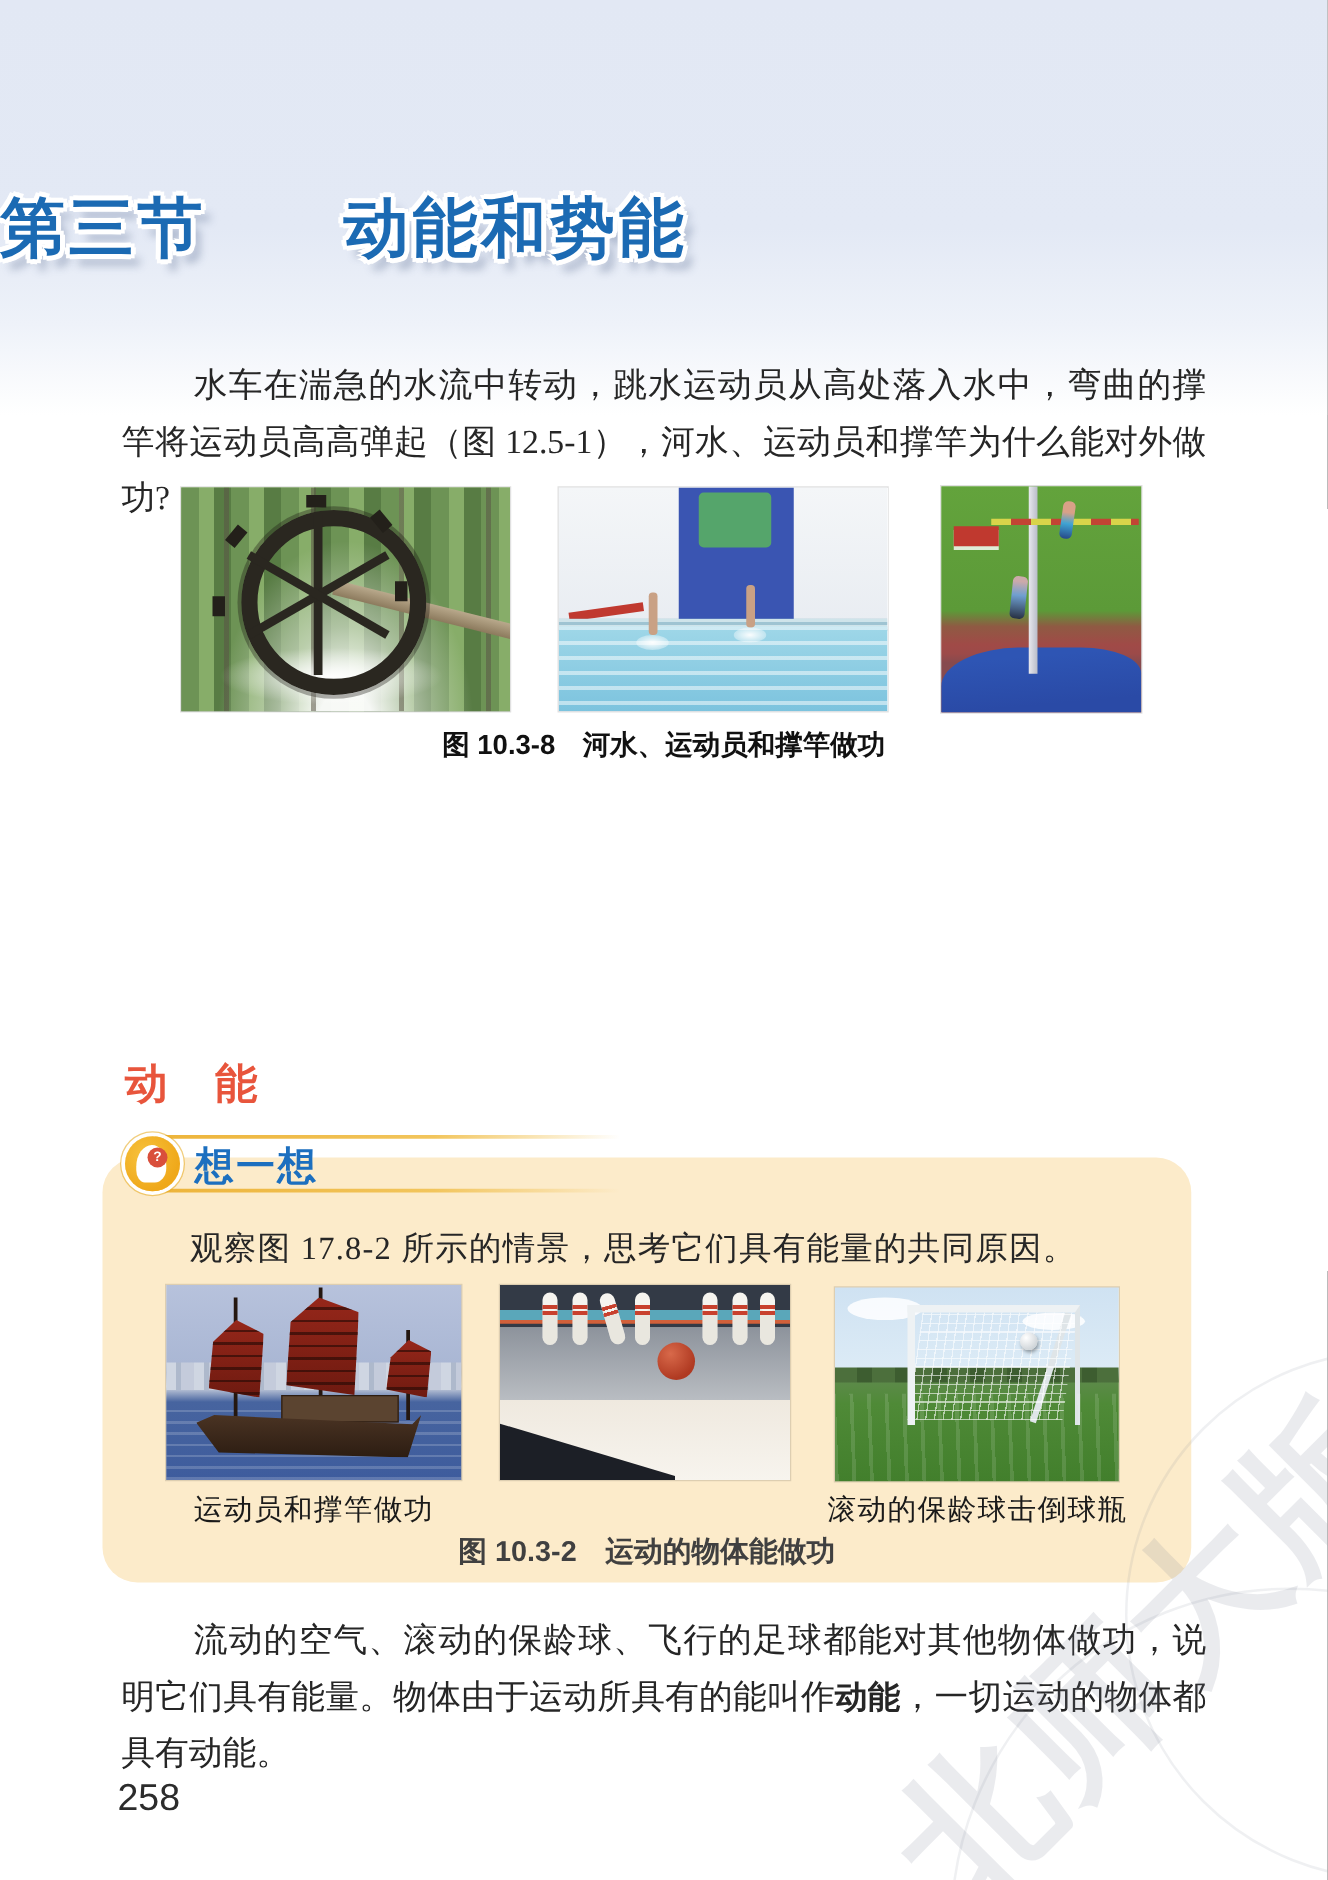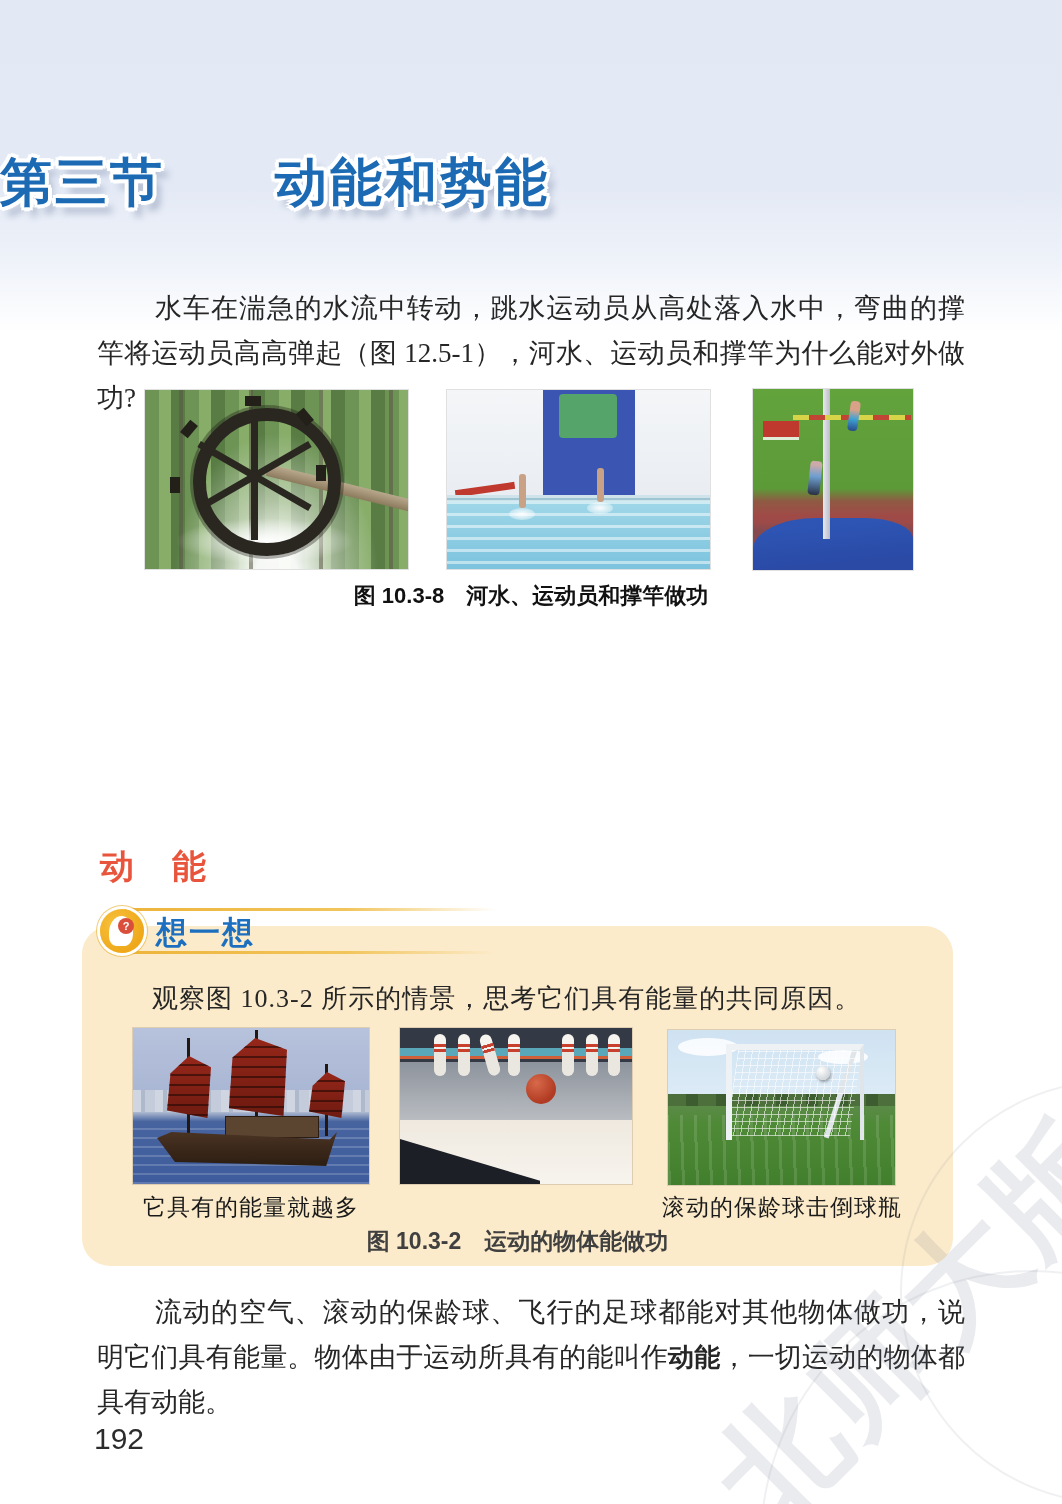--- a/index.html
+++ b/index.html
@@ -241,21 +241,21 @@
   <div class="section-h">动　能</div>
 
   <div class="think-box"></div>
   <div class="gold-line" id="gl-top"></div>
   <div class="gold-line" id="gl-bot"></div>
   <div class="think-icon">
     <div class="head-shape"></div>
     <div class="q-badge">?</div>
   </div>
   <div class="think-label">想一想</div>
-  <p class="think-prompt">观察图 10.3-2 所示的情景，思考它们具有能量的共同原因。</p>
+  <p class="think-prompt">观察图 17.8-2 所示的情景，思考它们具有能量的共同原因。</p>
 
   <div class="photo" id="ph-ship">
     <div class="skyline"></div>
     <div class="sea-glints"></div>
     <div class="mast" style="left:54px;top:10px;height:96px"></div>
     <div class="mast" style="left:122px;top:2px;height:104px"></div>
     <div class="mast" style="left:192px;top:36px;height:72px"></div>
     <div class="sail s1">
         <div class="sail-lines"></div>
       </div>
@@ -289,25 +289,25 @@
     <div class="cloud" style="left:10px;top:8px;width:60px;height:18px"></div>
     <div class="cloud" style="left:150px;top:20px;width:50px;height:14px"></div>
     <div class="treeline"></div>
     <div class="goal-back"></div>
     <div class="net"></div>
     <div class="goal-frame"></div>
     <div class="ball"></div>
     <div class="grass-streaks"></div>
   </div>
 
-  <div class="sub-cap" style="left:133px;width:236px">它具有的能量就越多</div>
+  <div class="sub-cap" style="left:133px;width:236px">运动员和撑竿做功</div>
   <div class="sub-cap" style="left:662px;width:240px">滚动的保龄球击倒球瓶</div>
   <div class="fig-cap" id="cap2">图 10.3-2　运动的物体能做功</div>
 
   <p class="body-p" id="p3"><span>流动的空气、滚动的保龄球、飞行的足球都能对其他物体做功，说明它们具有能量。物体由于运动所具有的能叫作</span><b>动能</b><span>，一切运动的物体都具有动能。</span></p>
 
-  <div class="page-num">192</div>
+  <div class="page-num">258</div>
 
   <div class="wm-arc" id="arc1"></div>
   <div class="wm-arc" id="arc2"></div>
   <div class="watermark">北师大版</div>
 
 </div>
 
 </body></html>

